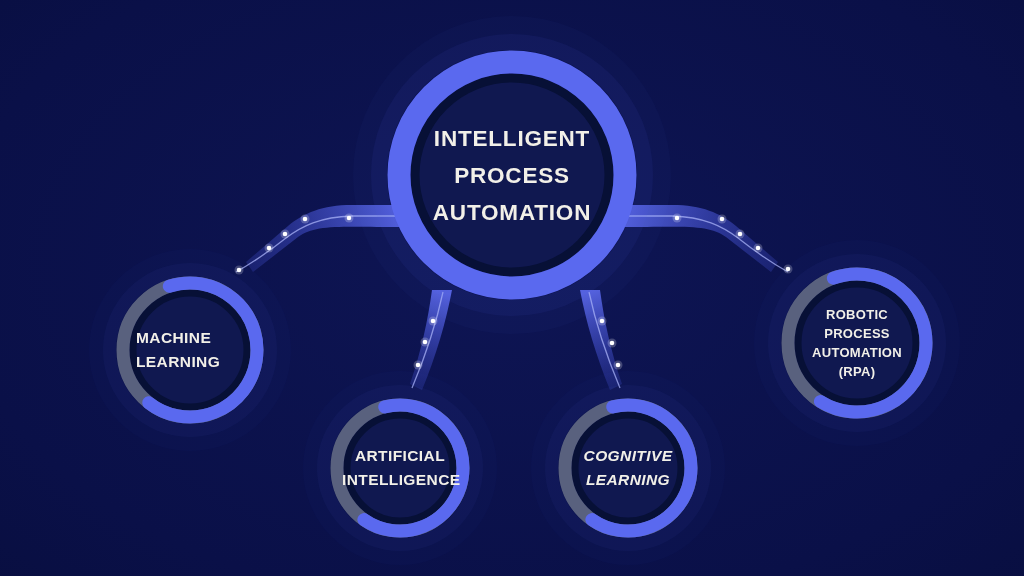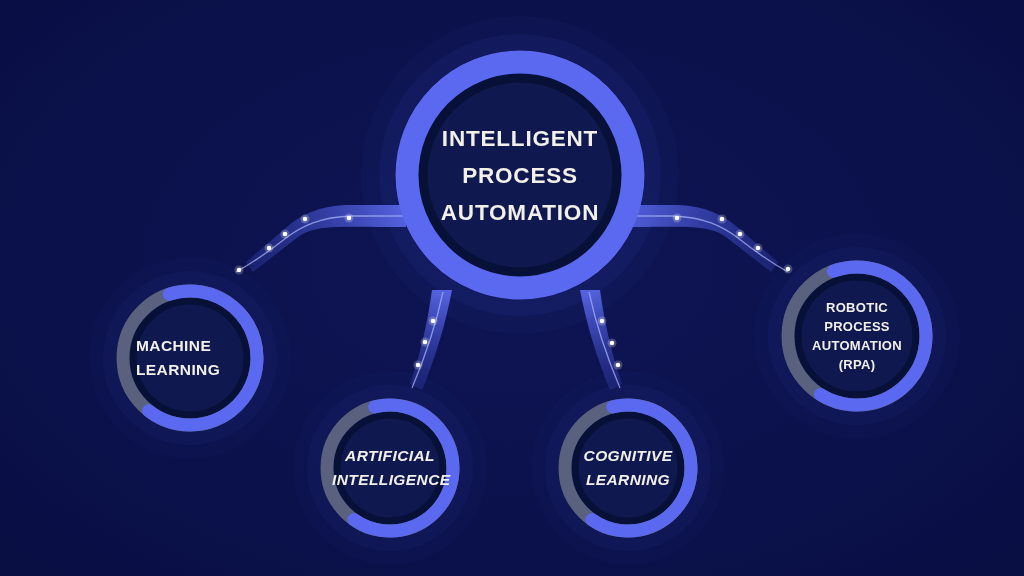--- a/index.html
+++ b/index.html
@@ -112,56 +112,56 @@
       <path class="wire" d="M589,292 C595,320 604,350 620,388"></path>
       <circle class="dot-halo" cx="602" cy="321" r="4.5"></circle>
       <circle class="dot" cx="602" cy="321" r="2.3"></circle>
       <circle class="dot-halo" cx="612" cy="343" r="4.5"></circle>
       <circle class="dot" cx="612" cy="343" r="2.3"></circle>
       <circle class="dot-halo" cx="618" cy="365" r="4.5"></circle>
       <circle class="dot" cx="618" cy="365" r="2.3"></circle>
     </g>
   </svg>
 
-  <div class="node center" style="left:395px;top:50px;width:250px;height:250px;">
+  <div class="node center" style="left:387px;top:50px;width:250px;height:250px;">
     <svg class="ring" viewBox="0 0 250 250">
       <circle class="interior" cx="125" cy="125" r="97"></circle>
       <circle class="arc-full" cx="125" cy="125" r="113"></circle>
     </svg>
     <div class="label center-label">INTELLIGENT PROCESS AUTOMATION</div>
   </div>
 
-  <div class="node sat" style="left:116px;top:284px;width:148px;height:148px;">
+  <div class="node sat" style="left:116px;top:276px;width:148px;height:148px;">
     <svg class="ring" viewBox="0 0 148 148">
       <circle class="interior" cx="74" cy="74" r="57"></circle>
       <circle class="track" cx="74" cy="74" r="67"></circle>
       <path class="arc" d="M 53.29586137687852 10.279213408224713 A 67 67 0 1 1 32.75068115318093 126.79672049165039"></path>
     </svg>
     <div class="label sat-label ml-label">MACHINE LEARNING</div>
   </div>
 
-  <div class="node sat" style="left:320px;top:398px;width:140px;height:140px;font-style:italic;">
+  <div class="node sat" style="left:330px;top:398px;width:140px;height:140px;">
     <svg class="ring" viewBox="0 0 140 140">
       <circle class="interior" cx="70" cy="70" r="53"></circle>
       <circle class="track" cx="70" cy="70" r="63"></circle>
       <path class="arc" d="M 54.758920577220934 8.871369244612225 A 63 63 0 1 1 33.864684509884114 121.6065787902065"></path>
     </svg>
     <div class="label sat-label ai-label">ARTIFICIAL INTELLIGENCE</div>
   </div>
 
   <div class="node sat" style="left:558px;top:398px;width:140px;height:140px;font-style:italic;">
     <svg class="ring" viewBox="0 0 140 140">
       <circle class="interior" cx="70" cy="70" r="53"></circle>
       <circle class="track" cx="70" cy="70" r="63"></circle>
       <path class="arc" d="M 54.758920577220934 8.871369244612225 A 63 63 0 1 1 33.864684509884114 121.6065787902065"></path>
     </svg>
     <div class="label sat-label cog-label">COGNITIVE LEARNING</div>
   </div>
 
-  <div class="node sat" style="left:781px;top:260px;width:152px;height:152px;">
+  <div class="node sat" style="left:781px;top:267px;width:152px;height:152px;">
     <svg class="ring" viewBox="0 0 152 152">
       <circle class="interior" cx="76" cy="76" r="59"></circle>
       <circle class="track" cx="76" cy="76" r="69"></circle>
       <path class="arc" d="M 52.40061011052886 11.16120916577232 A 69 69 0 1 1 39.43557076790887 134.5153186347934"></path>
     </svg>
     <div class="label rpa-label">ROBOTIC PROCESS AUTOMATION (RPA)</div>
   </div>
 
 </div>
 

